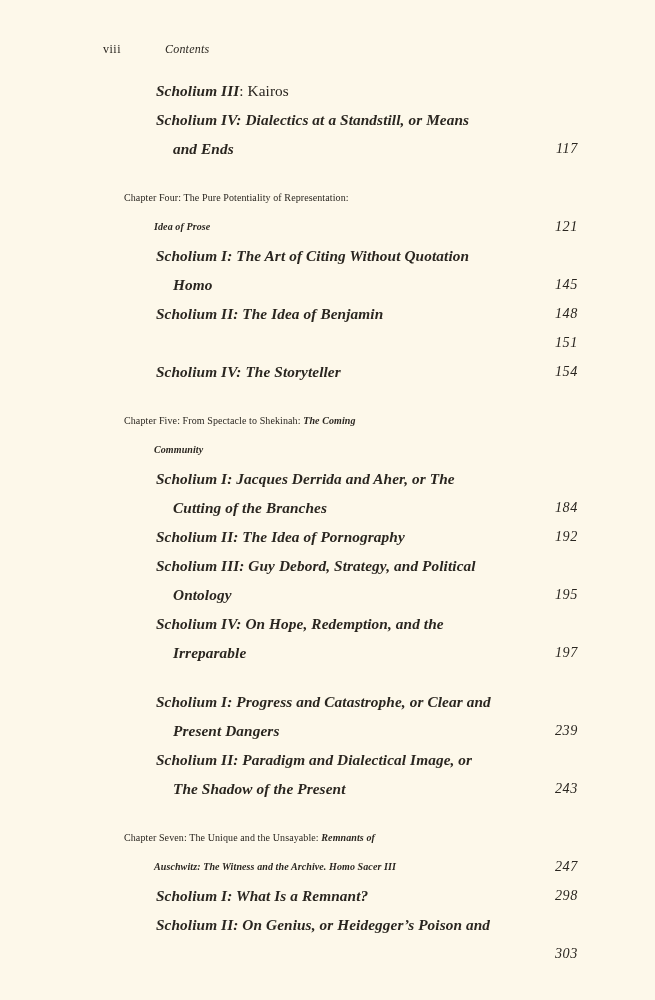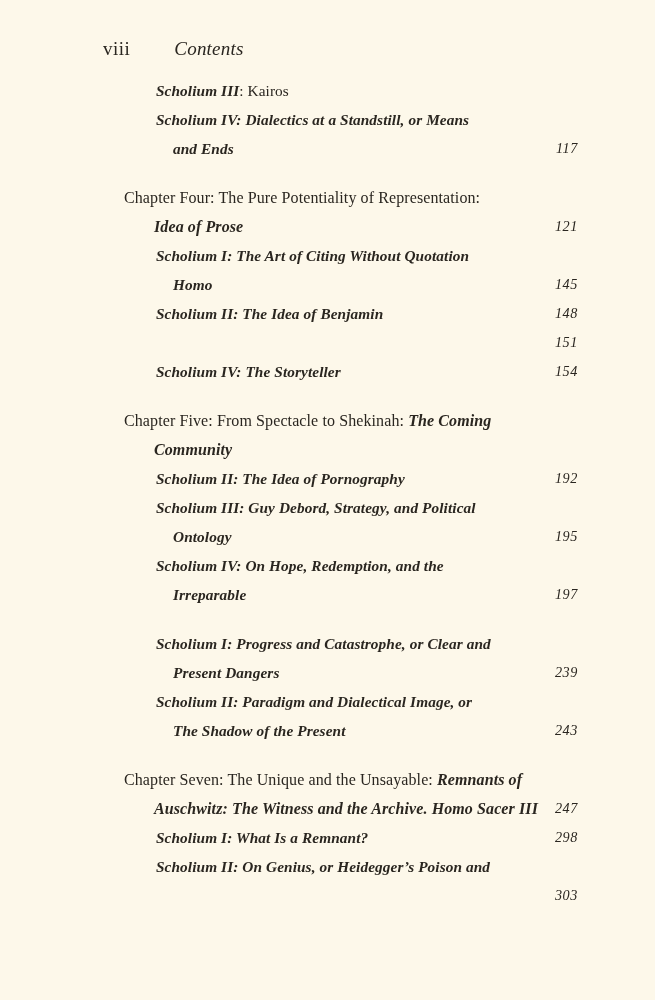--- a/index.html
+++ b/index.html
@@ -22,21 +22,21 @@
     inset: 0;
   }
 
   
   .runhead {
     position: absolute;
     top: 38px;
     left: 103px;
     width: 480px;
     height: 22px;
-    font-size: 19px;
+    font-size: 12px;
     line-height: 22px;
     white-space: nowrap;
   }
   .runhead .folio {
     display: inline-block;
     font-style: normal;
     letter-spacing: 0.5px;
   }
   .runhead .title {
     display: inline-block;
@@ -92,21 +92,21 @@
     left: 468px;
     width: 110px;
     text-align: right;
     font-style: italic;
     font-size: 14.2px;
     letter-spacing: 0.6px;
   }
 
   
   .lvl-chap .txt,
-  .lvl-chapcont .txt { font-size: 16px; }
+  .lvl-chapcont .txt { font-size: 10px; }
 </style>
 </head>
 <body>
 
 <div id="page">
 
   <div class="runhead">
     <span class="folio">viii</span><span class="title">Contents</span>
   </div>
 
@@ -168,20 +168,29 @@
         <div class="entry">
           <div class="line lvl-chap">
             <span class="txt"><span class="rom">Chapter Five: From Spectacle to Shekinah: </span><span class="ital">The Coming</span></span>
           </div>
           <div class="line lvl-chapcont">
             <span class="txt"><span class="ital">Community</span></span>
           </div>
         </div>
         <div class="entry">
           <div class="line lvl-schol">
+            <span class="txt"><span class="ital">Scholium I: Jacques Derrida and Aher, or The</span></span>
+          </div>
+          <div class="line lvl-scholcont">
+            <span class="txt"><span class="ital">Cutting of the Branches</span></span>
+            <span class="pageno">184</span>
+          </div>
+        </div>
+        <div class="entry">
+          <div class="line lvl-schol">
             <span class="txt"><span class="ital">Scholium II: The Idea of Pornography</span></span>
             <span class="pageno">192</span>
           </div>
         </div>
         <div class="entry">
           <div class="line lvl-schol">
             <span class="txt"><span class="ital">Scholium III: Guy Debord, Strategy, and Political</span></span>
           </div>
           <div class="line lvl-scholcont">
             <span class="txt"><span class="ital">Ontology</span></span>

